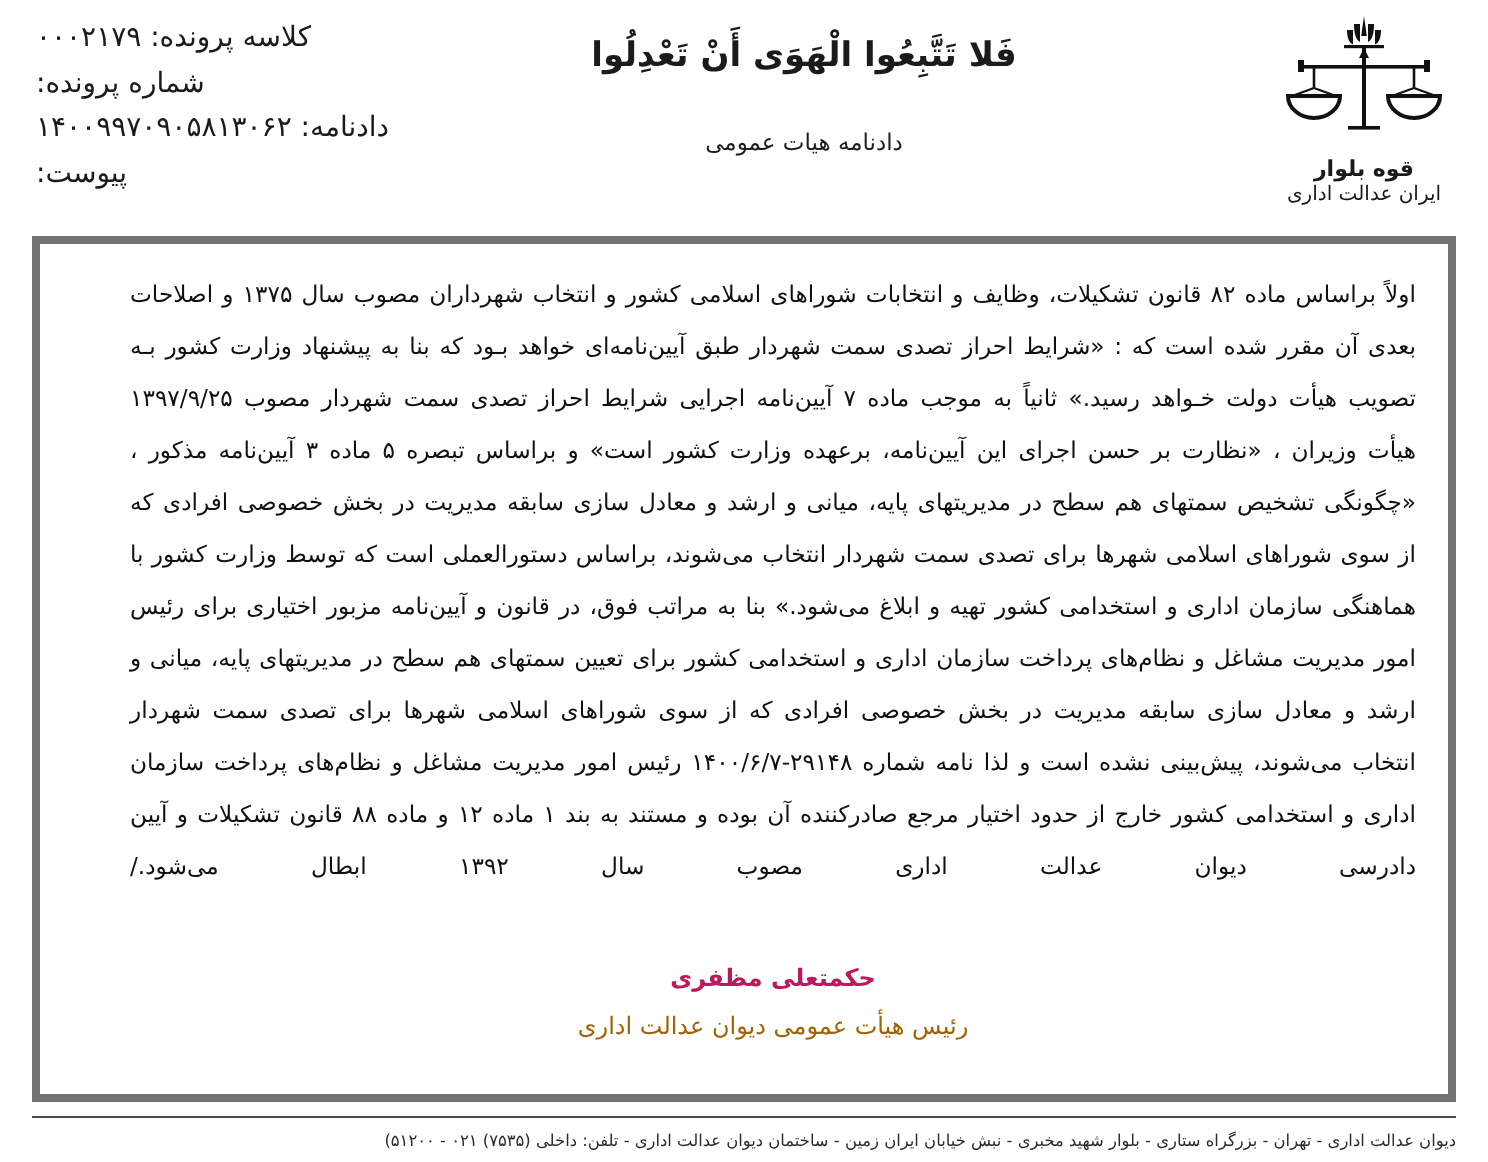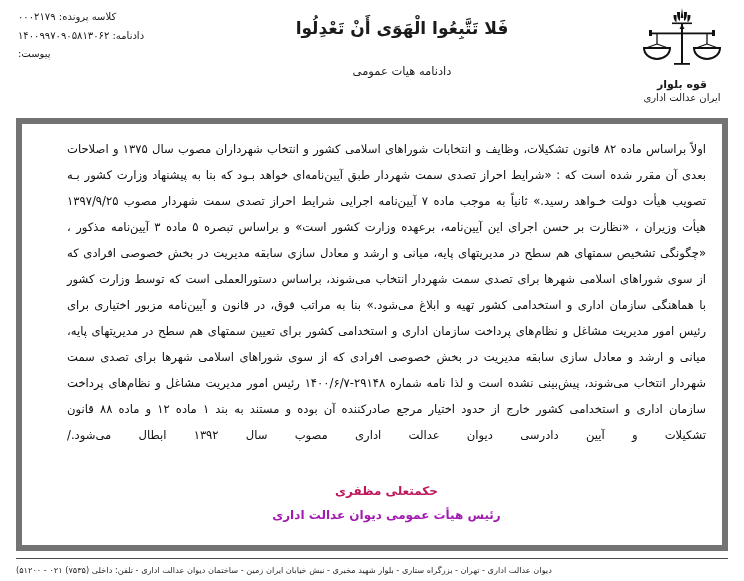--- a/index.html
+++ b/index.html
@@ -72,42 +72,42 @@
     direction: rtl;
   }
 
   .meta {
     position: absolute;
     top: 12px;
     left: 0;
     width: 252px;
     text-align: left;
     direction: rtl;
-    font-size: 10px;
+    font-size: 14px;
     line-height: 1.0;
     color: #1a1a1a;
   }
   .meta-row {
     display: block;
     text-align: left;
     padding-left: 18px;
     margin-bottom: 8.5px;
     white-space: nowrap;
   }
   .meta-label { }
   .meta-value { }
 
   
   .body-frame {
     position: absolute;
     top: 118px;
     right: 16px;
     left: 16px;
     bottom: 30px;
-    border: 6px solid #737373;
+    border: 4px solid #737373;
     box-sizing: border-box;
     padding-left: 29px;
   }
 
   .body-inner {
     padding: 12px 16px 8px 16px;
   }
 
   .body-text p {
     margin: 0 0 0px 0;
@@ -126,31 +126,31 @@
     direction: rtl;
   }
   .sig-name {
     font-size: 12px;
     font-weight: bold;
     color: #be185d;
     margin-bottom: 10px;
   }
   .sig-role {
     font-size: 12px;
-    font-weight: bold;
-    color: #a21caf;
+    font-weight: normal;
+    color: #a16207;
   }
 
   
   .footer {
     position: absolute;
     left: 16px;
     right: 16px;
     bottom: 6px;
-    text-align: left;
+    text-align: right;
     direction: rtl;
   }
   .footer-rule {
     border-top: 1px solid #4a4a4a;
     margin-bottom: 6px;
   }
   .footer-text {
     font-size: 8.2px;
     color: #2a2a2a;
     white-space: nowrap;
@@ -208,20 +208,24 @@
       <div class="doc-title">فَلا تَتَّبِعُوا الْهَوَى أَنْ تَعْدِلُوا</div>
       <div class="doc-subtitle">دادنامه هیات عمومی</div>
     </div>
 
     <div class="meta">
       <div class="meta-row">
         <span class="meta-label">کلاسه پرونده:</span>
         <span class="meta-value">۰۰۰۲۱۷۹</span>
       </div>
       <div class="meta-row">
+        <span class="meta-label">شماره پرونده:</span>
+        <span class="meta-value"></span>
+      </div>
+      <div class="meta-row">
         <span class="meta-label">دادنامه:</span>
         <span class="meta-value">۱۴۰۰۹۹۷۰۹۰۵۸۱۳۰۶۲</span>
       </div>
       <div class="meta-row">
         <span class="meta-label">پیوست:</span>
         <span class="meta-value"></span>
       </div>
     </div>
   </div>
 

